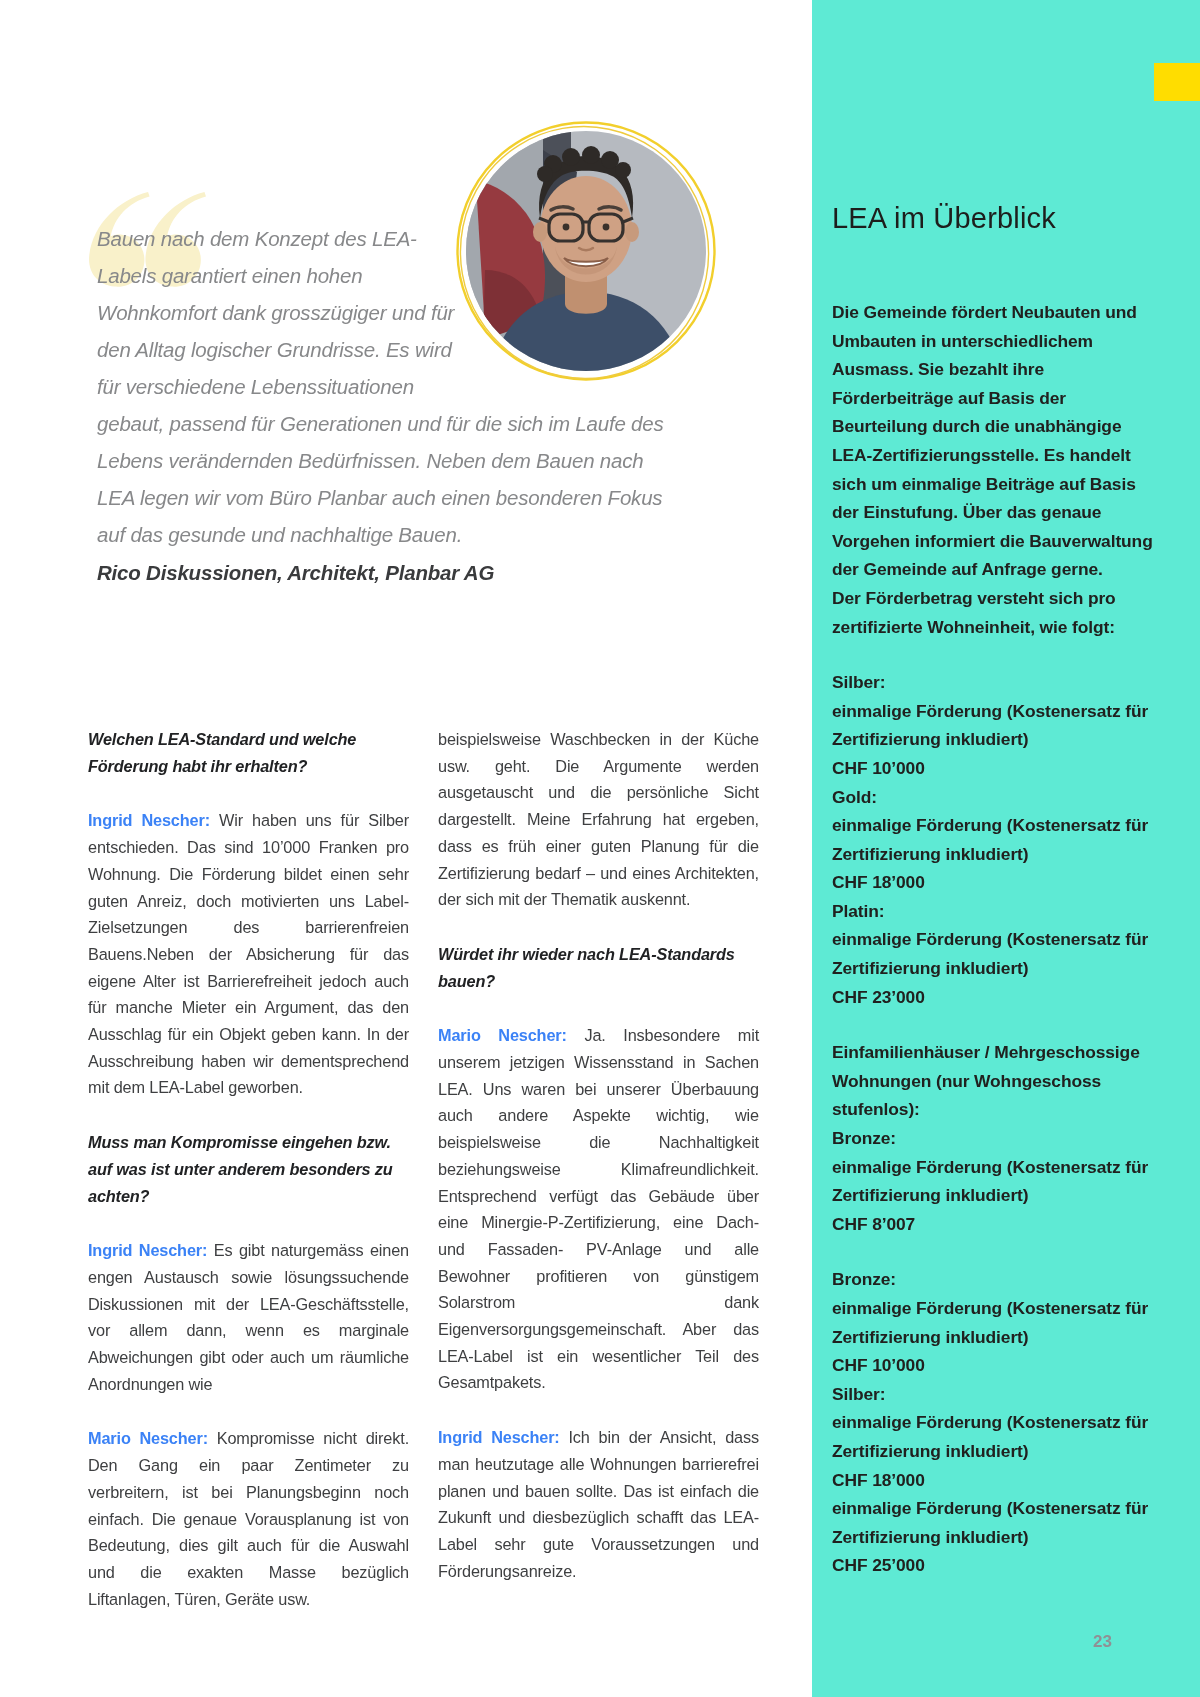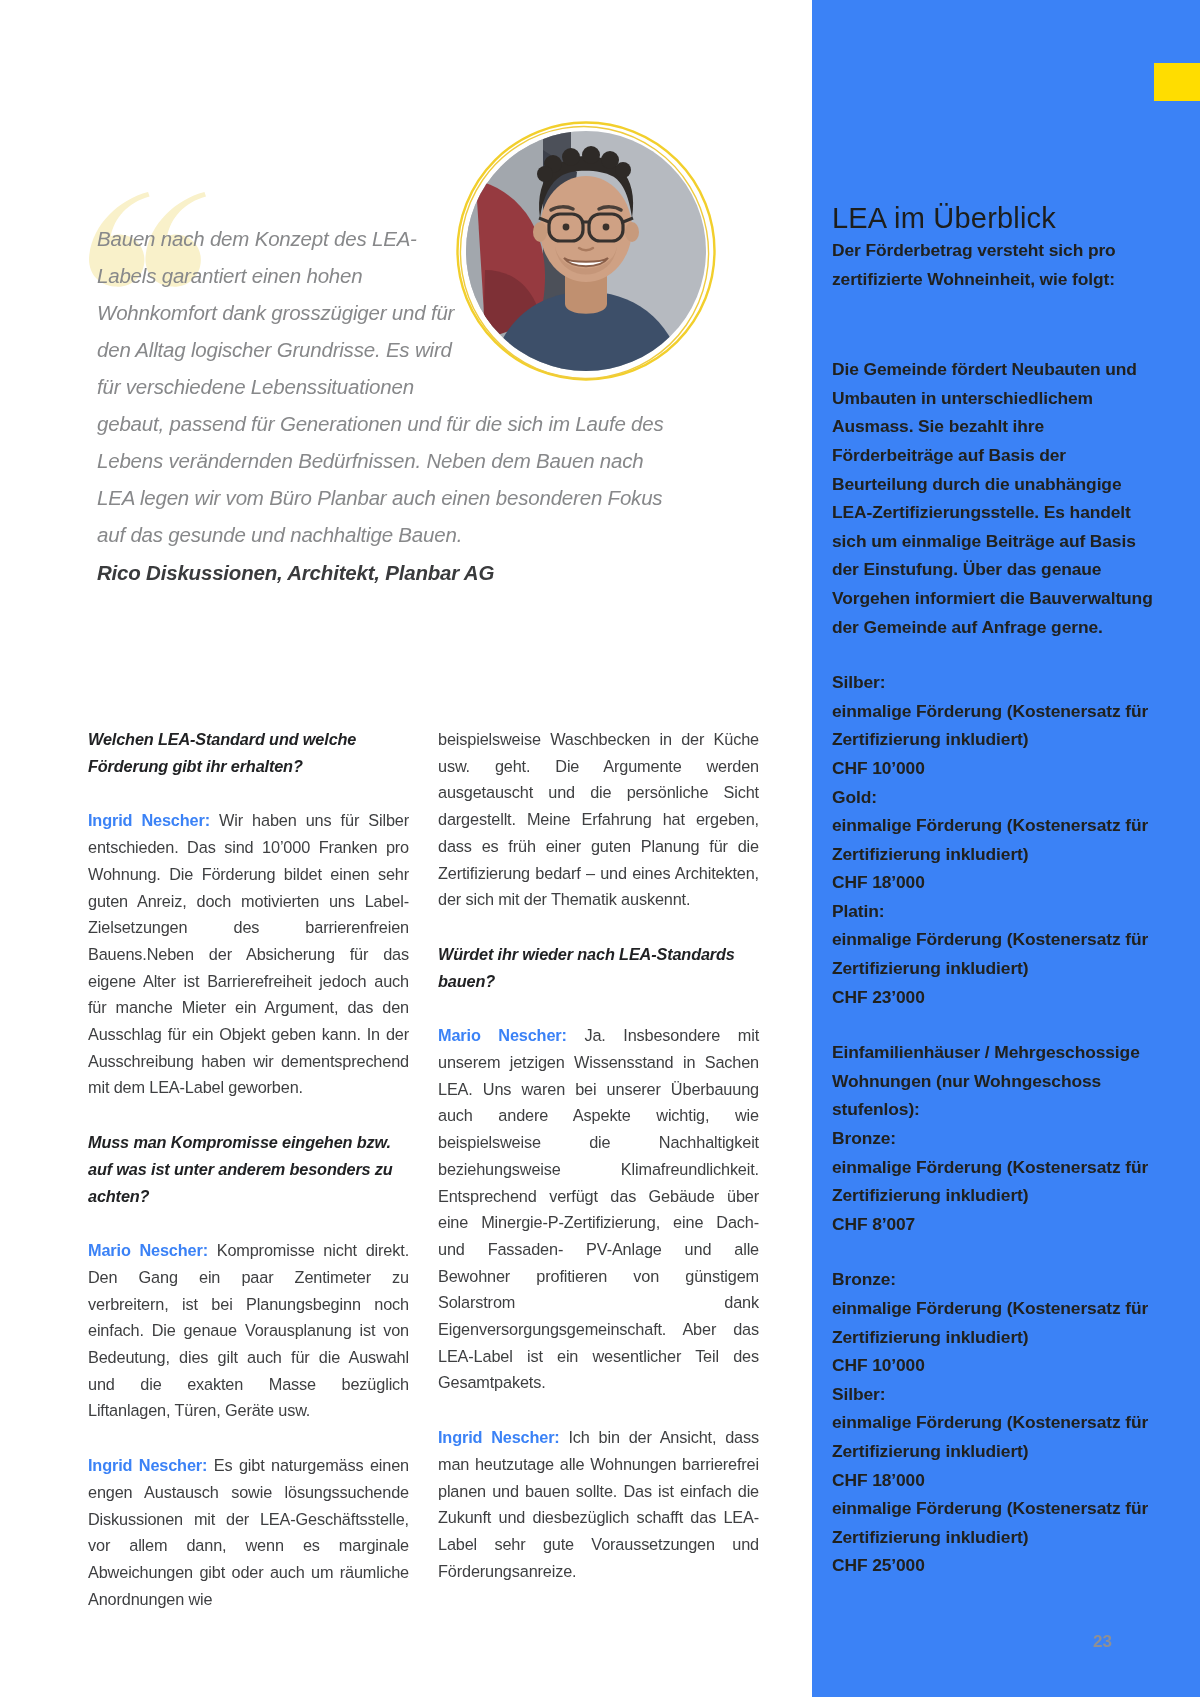--- a/index.html
+++ b/index.html
@@ -6,21 +6,21 @@
   body{
     width:1200px;height:1697px;background:#ffffff;
     font-family:"Liberation Sans",sans-serif;
     -webkit-font-smoothing:antialiased;
   }
   .page{position:relative;width:1200px;height:1697px;overflow:hidden;background:#ffffff;}
 
   
   .sidebar{
     position:absolute;left:812px;top:0;width:388px;height:1697px;
-    background:#3b82f6;box-sizing:border-box;
+    background:#5eead4;box-sizing:border-box;
     padding:0 42px 0 20px;color:#20211f;
   }
   .accent-tab{position:absolute;left:1154px;top:63px;width:46px;height:38px;background:#FFDD00;}
   .sb-title{
     margin:200px 0 0 0;font-size:29px;line-height:36px;font-weight:400;
     letter-spacing:.2px;color:#1d1e1c;
   }
   .sb-body{font-size:17.4px;line-height:28.6px;font-weight:700;letter-spacing:-0.1px;}
   .sb-intro{margin-top:62px;}
   .sb-section{margin-top:27px;}
@@ -106,38 +106,38 @@
       <path d="M128,102 h6 M94,102 L84,98 M168,102 L178,98" stroke="#36312e" stroke-width="3" fill="none"></path>
       <circle cx="111" cy="107" r="3.4" fill="#3a312b"></circle>
       <circle cx="151" cy="107" r="3.4" fill="#3a312b"></circle>
       <path d="M124,128 c4,3 10,3 14,0" stroke="#a97a5e" stroke-width="2.4" fill="none" stroke-linecap="round"></path>
       <path d="M109,138 C117,149 145,149 153,138 C147,143 115,143 109,138 Z" fill="#fff" stroke="#8a5f49" stroke-width="2"></path>
       <path d="M100,126 C104,156 158,156 162,126 C158,164 104,164 100,126 Z" fill="#b98a6c" opacity="0.45"></path>
     </g>
   </svg>
 
   <div class="col col-left">
-    <p class="question">Welchen LEA-Standard und welche Förderung gibt ihr erhalten?</p>
+    <p class="question">Welchen LEA-Standard und welche Förderung habt ihr erhalten?</p>
     <p><span class="speaker">Ingrid Nescher:</span> <span>Wir haben uns für Silber entschieden. Das sind 10’000 Franken pro Wohnung. Die Förderung bildet einen sehr guten Anreiz, doch motivierten uns Label-Zielsetzungen des barrierenfreien Bauens.Neben der Absicherung für das eigene Alter ist Barrierefreiheit jedoch auch für manche Mieter ein Argument, das den Ausschlag für ein Objekt geben kann. In der Ausschreibung haben wir dementsprechend mit dem LEA-Label geworben.</span></p>
     <p class="question">Muss man Kompromisse eingehen bzw. auf was ist unter anderem besonders zu achten?</p>
+    <p><span class="speaker">Ingrid Nescher:</span> <span>Es gibt naturgemäss einen engen Austausch sowie lösungssuchende Diskussionen mit der LEA-Geschäftsstelle, vor allem dann, wenn es marginale Abweichungen gibt oder auch um räumliche Anordnungen wie</span></p>
     <p><span class="speaker">Mario Nescher:</span> <span>Kompromisse nicht direkt. Den Gang ein paar Zentimeter zu verbreitern, ist bei Planungsbeginn noch einfach. Die genaue Vorausplanung ist von Bedeutung, dies gilt auch für die Auswahl und die exakten Masse bezüglich Liftanlagen, Türen, Geräte usw.</span></p>
-    <p><span class="speaker">Ingrid Nescher:</span> <span>Es gibt naturgemäss einen engen Austausch sowie lösungssuchende Diskussionen mit der LEA-Geschäftsstelle, vor allem dann, wenn es marginale Abweichungen gibt oder auch um räumliche Anordnungen wie</span></p>
   </div>
 
   <div class="col col-right">
     <p>beispielsweise Waschbecken in der Küche usw. geht. Die Argumente werden ausgetauscht und die persönliche Sicht dargestellt. Meine Erfahrung hat ergeben, dass es früh einer guten Planung für die Zertifizierung bedarf – und eines Architekten, der sich mit der Thematik auskennt.</p>
     <p class="question">Würdet ihr wieder nach LEA-Standards bauen?</p>
     <p><span class="speaker">Mario Nescher:</span> <span>Ja. Insbesondere mit unserem jetzigen Wissensstand in Sachen LEA. Uns waren bei unserer Überbauung auch andere Aspekte wichtig, wie beispielsweise die Nachhaltigkeit beziehungsweise Klimafreundlichkeit. Entsprechend verfügt das Gebäude über eine Minergie-P-Zertifizierung, eine Dach- und Fassaden- PV-Anlage und alle Bewohner profitieren von günstigem Solarstrom dank Eigenversorgungsgemeinschaft. Aber das LEA-Label ist ein wesentlicher Teil des Gesamtpakets.</span></p>
     <p><span class="speaker">Ingrid Nescher:</span> <span>Ich bin der Ansicht, dass man heutzutage alle Wohnungen barrierefrei planen und bauen sollte. Das ist einfach die Zukunft und diesbezüglich schafft das LEA-Label sehr gute Voraussetzungen und Förderungsanreize.</span></p>
   </div>
 
   <aside class="sidebar">
     <h2 class="sb-title">LEA im Überblick</h2>
+    <div class="sb-body sb-intro">Die Gemeinde fördert Neubauten und Umbauten in unterschiedlichem Ausmass. Sie bezahlt ihre Förderbeiträge auf Basis der Beurteilung durch die unabhängige LEA-Zertifizierungsstelle. Es handelt sich um einmalige Beiträge auf Basis der Einstufung. Über das genaue Vorgehen informiert die Bauverwaltung der Gemeinde auf Anfrage gerne.</div>
     <div class="sb-body">Der Förderbetrag versteht sich pro zertifizierte Wohneinheit, wie folgt:</div>
-    <div class="sb-body sb-intro">Die Gemeinde fördert Neubauten und Umbauten in unterschiedlichem Ausmass. Sie bezahlt ihre Förderbeiträge auf Basis der Beurteilung durch die unabhängige LEA-Zertifizierungsstelle. Es handelt sich um einmalige Beiträge auf Basis der Einstufung. Über das genaue Vorgehen informiert die Bauverwaltung der Gemeinde auf Anfrage gerne.</div>
 
     <div class="sb-body sb-section">
       <div>Silber:</div>
       <div>einmalige Förderung (Kostenersatz für Zertifizierung inkludiert)</div>
       <div>CHF 10’000</div>
       <div>Gold:</div>
       <div>einmalige Förderung (Kostenersatz für Zertifizierung inkludiert)</div>
       <div>CHF 18’000</div>
       <div>Platin:</div>
       <div>einmalige Förderung (Kostenersatz für Zertifizierung inkludiert)</div>

